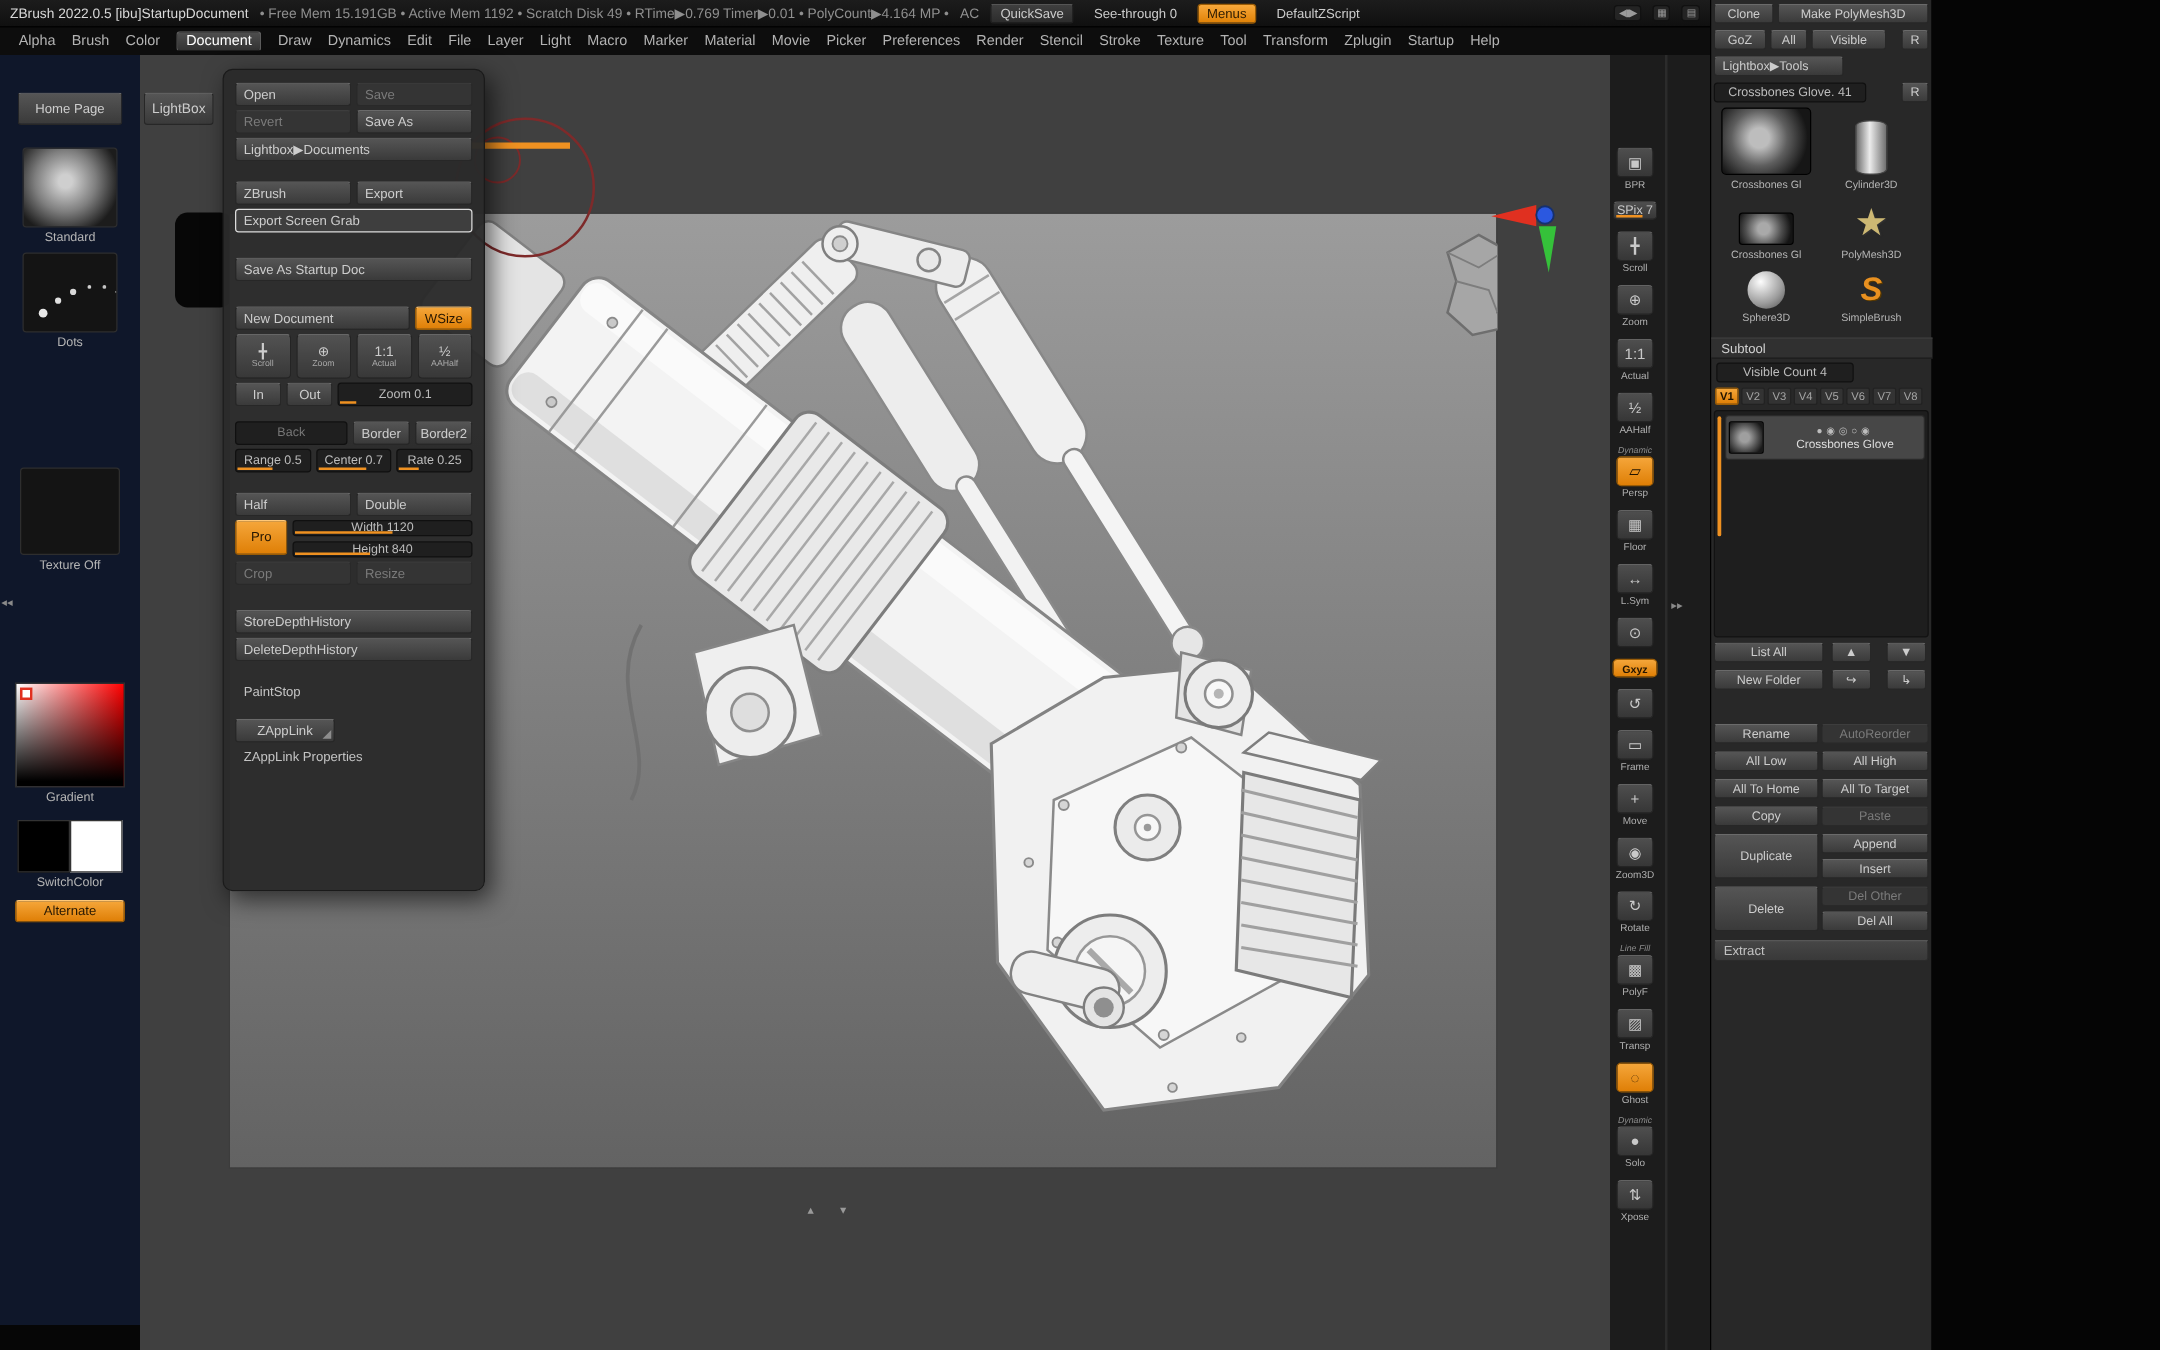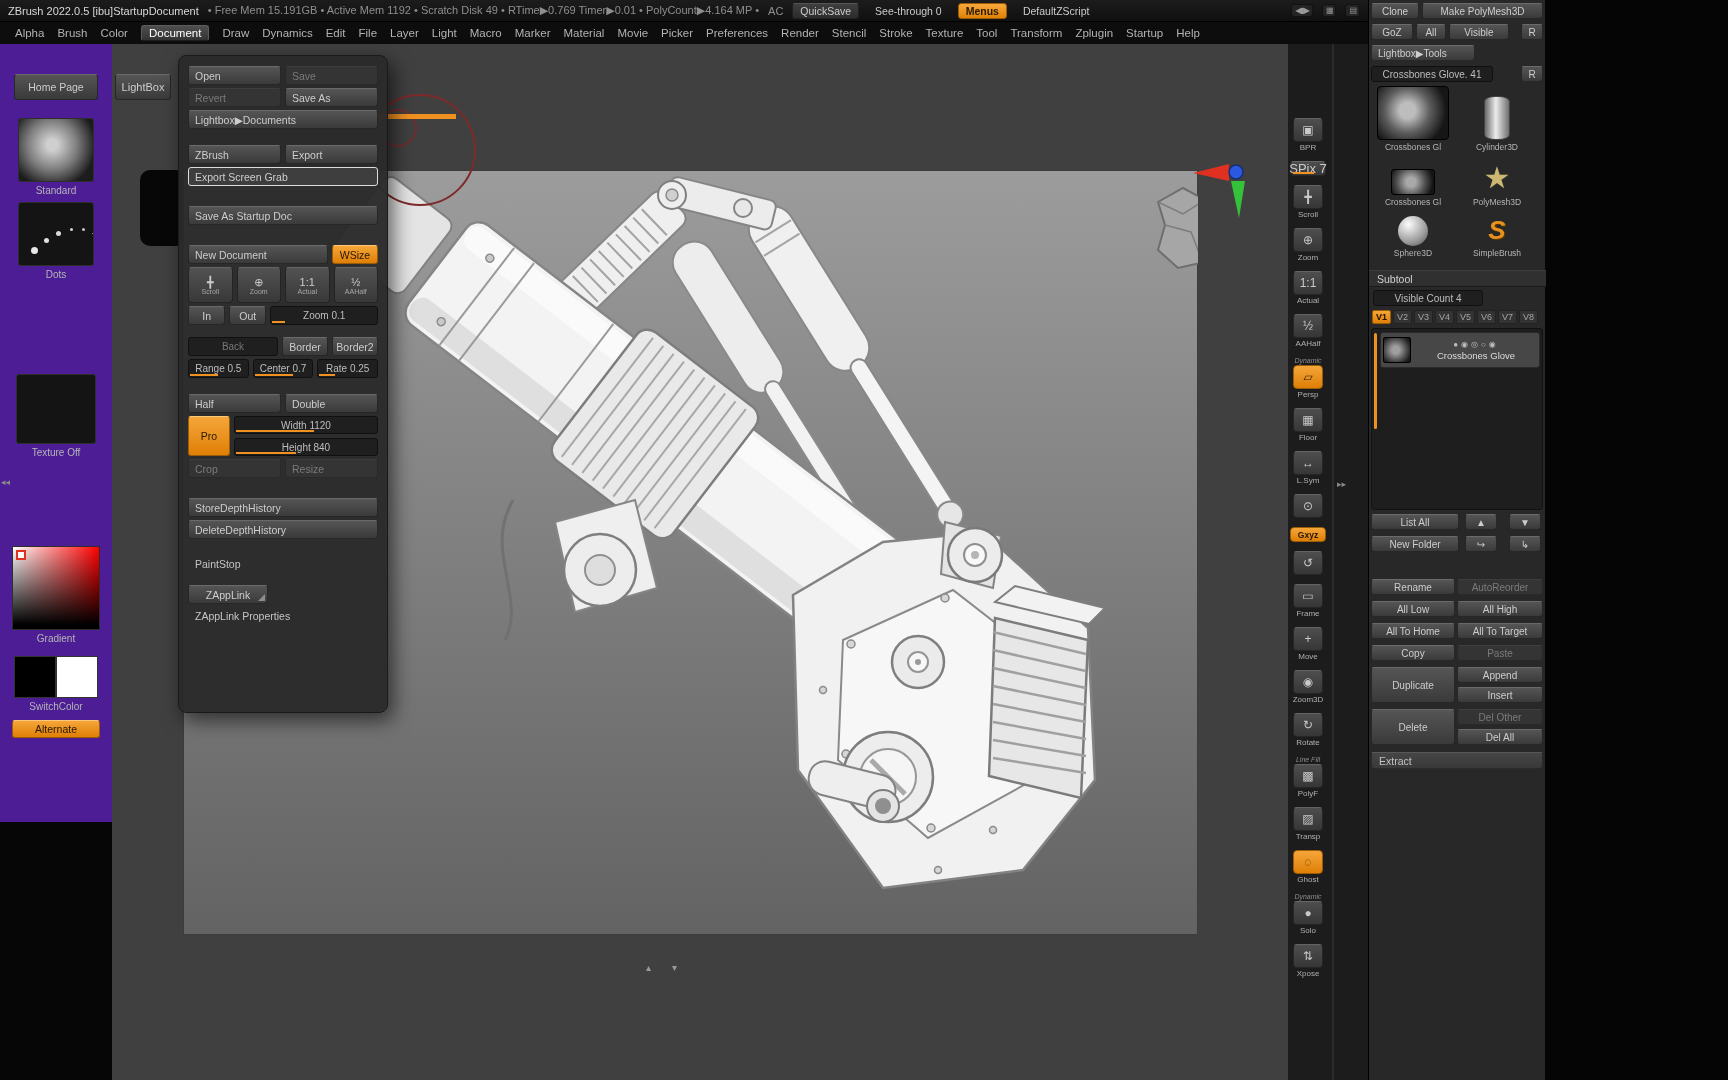--- a/index.html
+++ b/index.html
@@ -14,28 +14,28 @@
 .slider{background:#1f1f1f;border:1px solid #101010;border-radius:3px;color:#bdbdbd;font-size:10px;display:flex;align-items:center;justify-content:center;position:relative;height:16px;overflow:hidden;white-space:nowrap}
 .slider.dim{color:#777}
 .slider .fill{position:absolute;left:1px;bottom:1px;height:2px;background:#ef9121}
 .secbar{background:linear-gradient(#464646,#393939);border:1px solid #2b2b2b;border-top-color:#575757;border-radius:3px;color:#c2c2c2;font-size:10.5px;display:flex;align-items:center;padding-left:7px;height:17px}
 
 #titlebar{position:absolute;left:0;top:0;width:1368px;height:22px;background:linear-gradient(#1c1c1c,#101010);border-bottom:1px solid #000;display:flex;align-items:center;gap:9px;padding:0 8px;color:#b9b9b9}
 #titlebar .ttl{color:#d8d8d8}
 #titlebar .tstats{color:#8f8f8f}
 .tbtn{background:linear-gradient(#3f3f3f,#2c2c2c);border:1px solid #1f1f1f;border-top-color:#555;border-radius:3px;padding:1px 7px;color:#ccc;font-size:10.5px}
 .tbtn.flat{background:none;border:none}
-.tbtn.orange{background:linear-gradient(#f7a83b,#e08207);color:#2a1a02;font-weight:bold;border-color:#9a5c06}
+.tbtn.orange{background:linear-gradient(#f7a83b,#e08207);color:#2a1a02;font-weight:normal;border-color:#9a5c06}
 .ticonbtn{background:#242424;border:1px solid #111;border-radius:3px;color:#9a9a9a;font-size:8px;padding:1px 3px;letter-spacing:-1px}
 #menubar{position:absolute;left:0;top:22px;width:1368px;height:22px;background:#0d0d0d;display:flex;align-items:center;gap:13px;padding-left:15px;font-size:11.5px;color:#b3b3b3}
 #menubar .mi:nth-child(4){background:linear-gradient(#4e4e4e,#333);border:1px solid #5c5c5c;border-bottom-color:#1d1d1d;color:#fff;border-radius:3px;padding:1px 7px}
 #headerrow{position:absolute;left:0;top:44px;width:365px;height:22px;background:#1d1d1d;display:flex;align-items:center;padding-left:18px;color:#cfcfcf}
 #headerrow .refresh{margin-left:118px;color:#a5a5a5;font-size:12px}
 
-#leftshelf{position:absolute;left:0;top:44px;width:112px;height:778px;background:#4c1d95}
+#leftshelf{position:absolute;left:0;top:44px;width:112px;height:1016px;background:#0f172a}
 .lth{position:absolute;width:112px;display:flex;flex-direction:column;align-items:center}
 .lth .lbl{font-size:10px;color:#b5b5b5;margin-top:3px}
 .box{background:#141414;border:1px solid #2e2e2e;border-radius:3px}
 
 #topshelf{position:absolute;left:365px;top:44px;width:965px;height:70px;background:#1d1d1d}
 .ticon{position:absolute;width:34px;display:flex;flex-direction:column;align-items:center}
 .ticon .ic{width:30px;height:24px;background:linear-gradient(#4e4e4e,#333);border:1px solid #222;border-top-color:#646464;border-radius:4px;color:#ddd;font-size:10px;font-weight:bold;display:flex;align-items:center;justify-content:center}
 .ticon .lbl{font-size:8.5px;color:#b0b0b0;margin-top:1px}
 .circicon{position:absolute;width:32px;height:32px;border-radius:50%;background:radial-gradient(circle at 35% 30%,#6a6a6a,#2e2e2e 70%);border:1px solid #191919;display:flex;align-items:center;justify-content:center;color:#ddd;font-size:9px;font-weight:bold}
 
@@ -49,21 +49,21 @@
 
 #midgap{position:absolute;left:1288px;top:44px;width:80px;height:1036px;background:#1c1c1c}
 #rightstrip{position:absolute;left:1286px;top:118px;width:44px;display:flex;flex-direction:column;align-items:center;gap:9px}
 .sitem{display:flex;flex-direction:column;align-items:center;width:42px}
 .sitem .tag{font-size:7px;color:#8d8d8d;font-style:italic;line-height:8px}
 .sitem .tag:empty{display:none}
 .sitem .ic{width:30px;height:24px;background:linear-gradient(#4e4e4e,#363636);border:1px solid #262626;border-top-color:#636363;border-radius:4px;color:#c9c9c9;font-size:12px;display:flex;align-items:center;justify-content:center;white-space:nowrap}
 .sitem .lbl{font-size:8px;color:#b0b0b0;margin-top:1px;line-height:9px}
 .sitem .lbl:empty{display:none}
 .sitem.active .ic{background:linear-gradient(#f5a63a,#df7f06);color:#241500;border-color:#9a5c06}
-.sitem:nth-child(2) .ic{font-size:13px;width:36px;height:15px;position:relative}
+.sitem:nth-child(2) .ic{font-size:10px;width:36px;height:15px;position:relative}
 .sitem:nth-child(2) .ic::after{content:"";position:absolute;left:2px;bottom:1px;width:62%;height:2px;background:#ef9121}
 .sitem:nth-child(11) .ic{font-size:8.5px;width:36px;height:15px;font-weight:bold}
 .chev{position:absolute;color:#8a8a8a;font-size:9px;line-height:8px}
 
 #docmenu{position:absolute;left:178px;top:55px;width:210px;height:658px;background:rgba(42,42,42,.97);border:1px solid #1a1a1a;border-radius:8px;box-shadow:5px 7px 20px rgba(0,0,0,.6);padding:10px 9px;display:flex;flex-direction:column;gap:3px}
 #docmenu .row{display:flex;gap:4px}
 #docmenu .btn{height:19px;flex:1}
 #docmenu .slider{height:19px;flex:1}
 .sp6{height:6px}.sp10{height:10px}.sp14{height:14px}
 .navbtn{width:45px;height:36px;background:linear-gradient(#525252,#383838);border:1px solid #242424;border-top-color:#666;border-radius:4px;display:flex;flex-direction:column;align-items:center;justify-content:center;color:#ccc}
@@ -584,21 +584,21 @@
           <span>Rate 0.25</span>
           <span class="fill" style="width:26%"></span>
         </div>
     </div>
     <div class="sp10"></div>
     <div class="row">
       <div class="btn left">Half</div>
       <div class="btn left">Double</div>
     </div>
     <div class="row">
-      <div class="btn orange" style="flex:0 0 42px;height:40px">Pro</div>
+      <div class="btn orange" style="flex:0 0 42px;height:28px">Pro</div>
       <div style="flex:1;display:flex;flex-direction:column;gap:4px">
         <div class="slider">
             <span>Width 1120</span>
             <span class="fill" style="width:55%"></span>
           </div>
         <div class="slider">
             <span>Height 840</span>
             <span class="fill" style="width:42%"></span>
           </div>
       </div>

